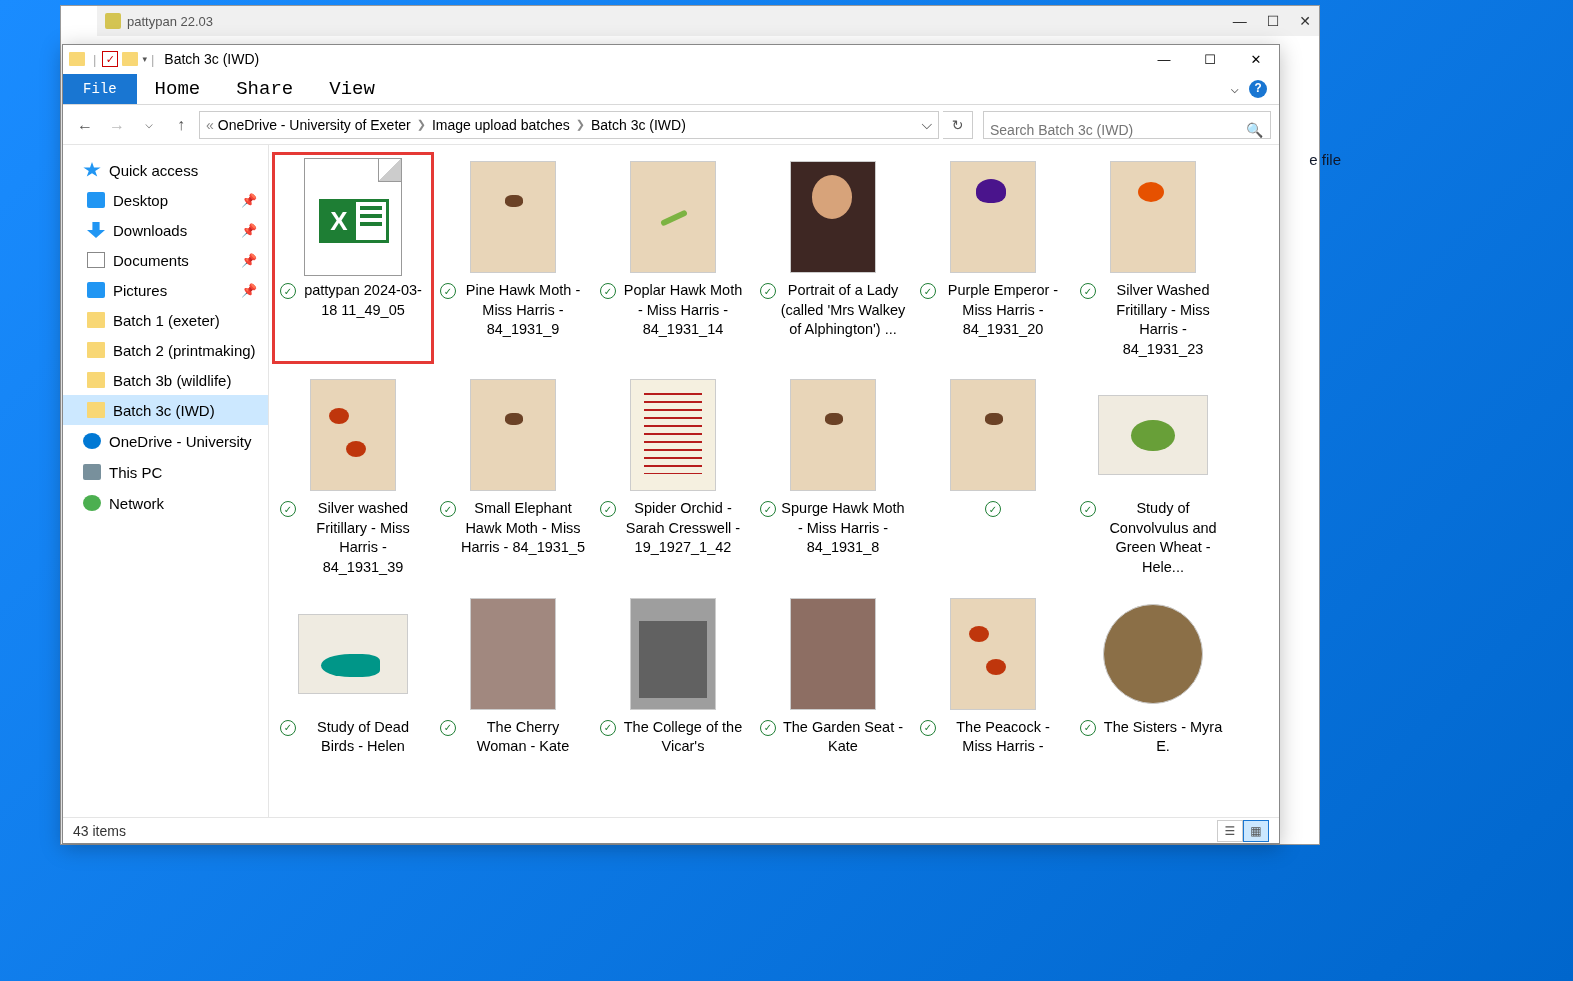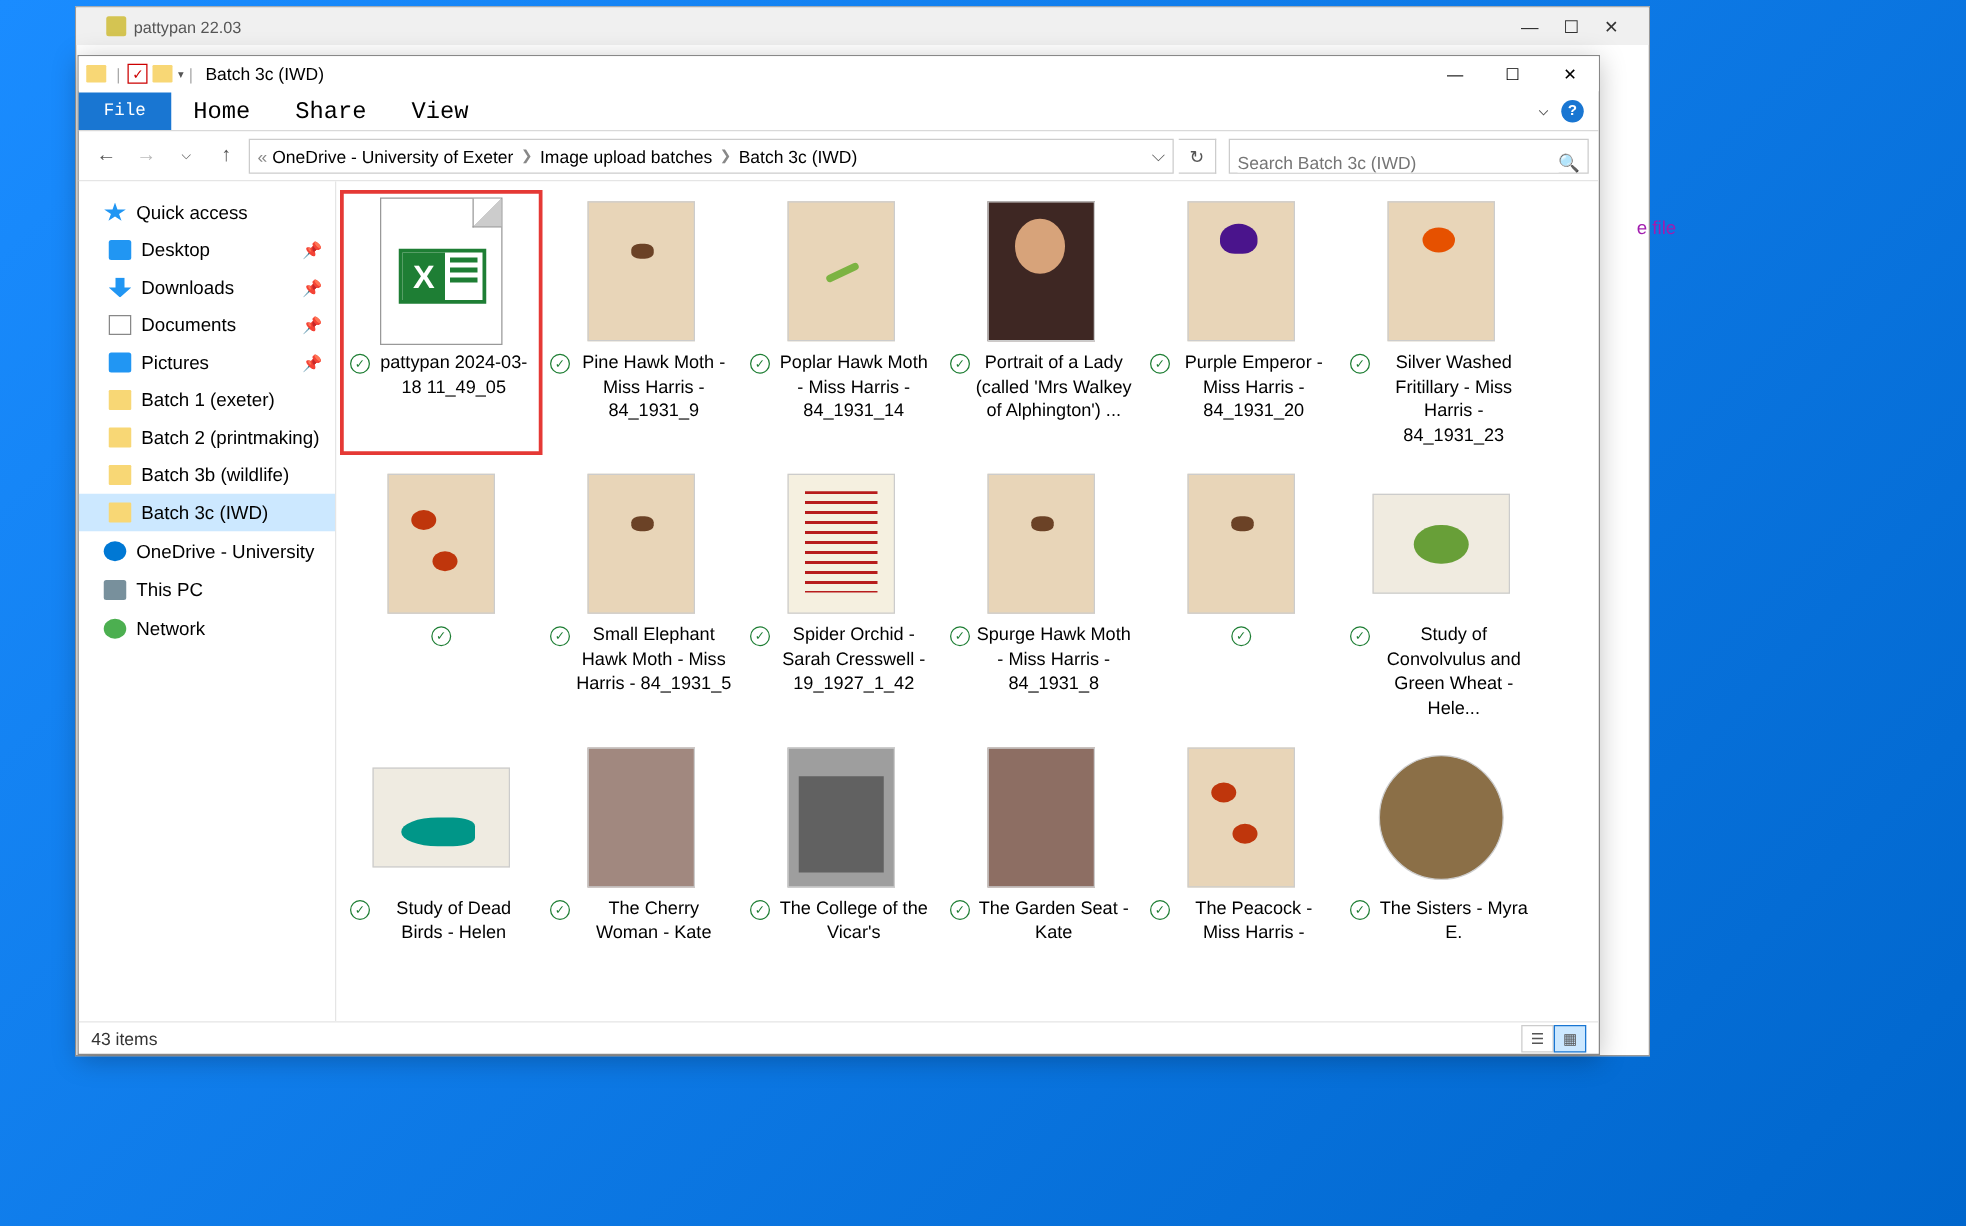--- a/index.html
+++ b/index.html
@@ -19,27 +19,28 @@
   width: 1260px;
   height: 840px;
   background: #fff;
   border: 1px solid #999;
 }
 .bg-titlebar {
   height: 30px;
   background: #f0f0f0;
   display: flex;
   align-items: center;
-  padding: 0 24px;
+  padding: 0 8px;
   font-size: 13px;
   color: #555;
+  margin-left: 36px;
 }
 .bg-titlebar .icon { width: 16px; height: 16px; background: #d4c452; margin-right: 6px; border-radius: 2px; }
 .bg-titlebar .ctrls { margin-left: auto; display: flex; gap: 20px; color: #333; font-size: 14px; }
-.bg-text { position: absolute; right: -22px; top: 145px; font-size: 15px; color: #a21caf; margin-top: 23px;}
+.bg-text { position: absolute; right: -22px; top: 145px; font-size: 15px; color: #0f172a;}
 .main-window {
   position: absolute;
   left: 62px;
   top: 44px;
   width: 1218px;
   height: 800px;
   background: #fff;
   border: 1px solid #888;
   box-shadow: 0 4px 20px rgba(0,0,0,0.25);
   display: flex;
@@ -423,20 +424,21 @@
               <span class="sync-icon">✓</span>
               <span class="file-name">Silver Washed Fritillary - Miss Harris - 84_1931_23</span>
             </div>
           </div>
           <div class="file-item">
             <div class="thumb">
               <div class="thumb-img t-two"></div>
             </div>
             <div class="file-label">
               <span class="sync-icon">✓</span>
+              <span class="file-name">Silver washed Fritillary - Miss Harris - 84_1931_39</span>
             </div>
           </div>
           <div class="file-item">
             <div class="thumb">
               <div class="thumb-img t-center-sm"></div>
             </div>
             <div class="file-label">
               <span class="sync-icon">✓</span>
               <span class="file-name">Small Elephant Hawk Moth - Miss Harris - 84_1931_5</span>
             </div>

